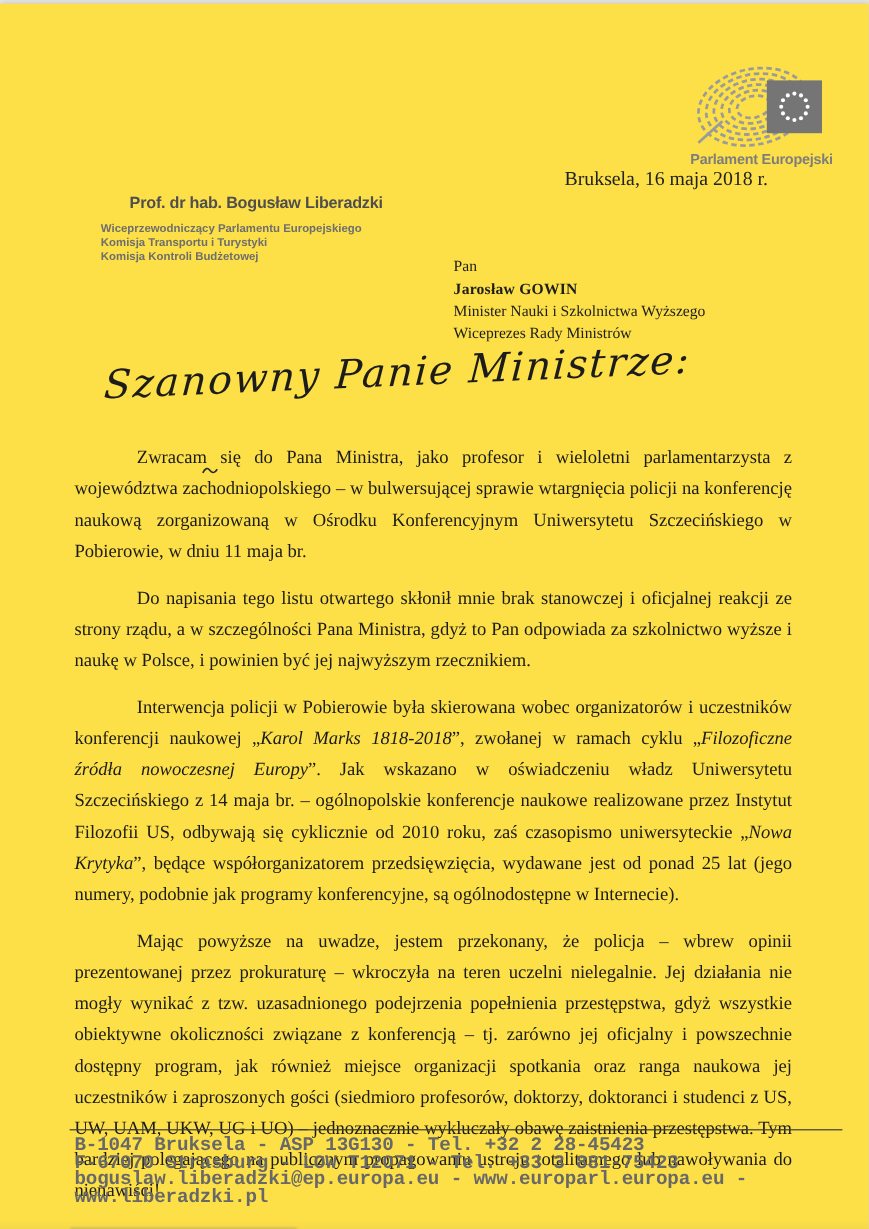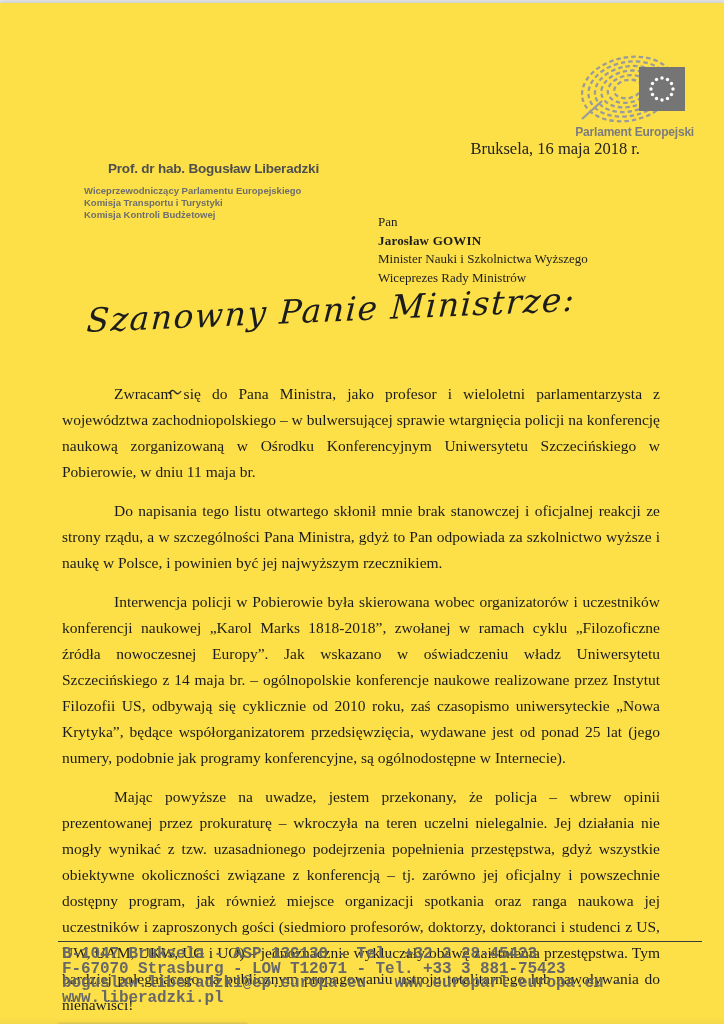--- a/index.html
+++ b/index.html
@@ -27,27 +27,27 @@
   .recipient-block{position:absolute;left:378px;top:210px;font-size:13px;line-height:18.5px;color:#1d1d1d;}
   .recipient-name{font-weight:bold;letter-spacing:.2px;}
   
   .salutation{
     position:absolute;left:88px;top:298px;width:440px;
     font-family:"DejaVu Serif",serif;font-style:italic;
     font-size:33px;color:#1c1c1c;letter-spacing:1.5px;
     transform:rotate(-2.5deg) skewX(-6deg);transform-origin:left top;white-space:nowrap;
   }
   
-  .body-text{position:absolute;left:62px;top:378px;width:598px;}
+  .body-text{position:absolute;left:62px;top:366px;width:598px;}
   .body-text p{
     margin:0 0 13px 0;text-align:justify;text-indent:52px;
     font-size:15.5px;line-height:26px;color:#1b1b1b;
   }
   .body-text p:last-child{margin-bottom:0;font-family:Liberation Serif, serif;}
-  .it{}
+  .it{font-style:italic;}
   .correction-mark{position:absolute;left:168px;top:384px;width:14px;height:10px;}
   
   .footer-rule{
     position:absolute;left:58px;top:938px;width:644px;height:0;
     border-top:1.6px solid #3c3c3c;
   }
   .footer-block{
     position:absolute;left:62px;top:944px;
     font-family:Liberation Mono, monospace;font-size:16px;line-height:14.5px;
     color:#686868;font-weight:bold;letter-spacing:-.1px;

